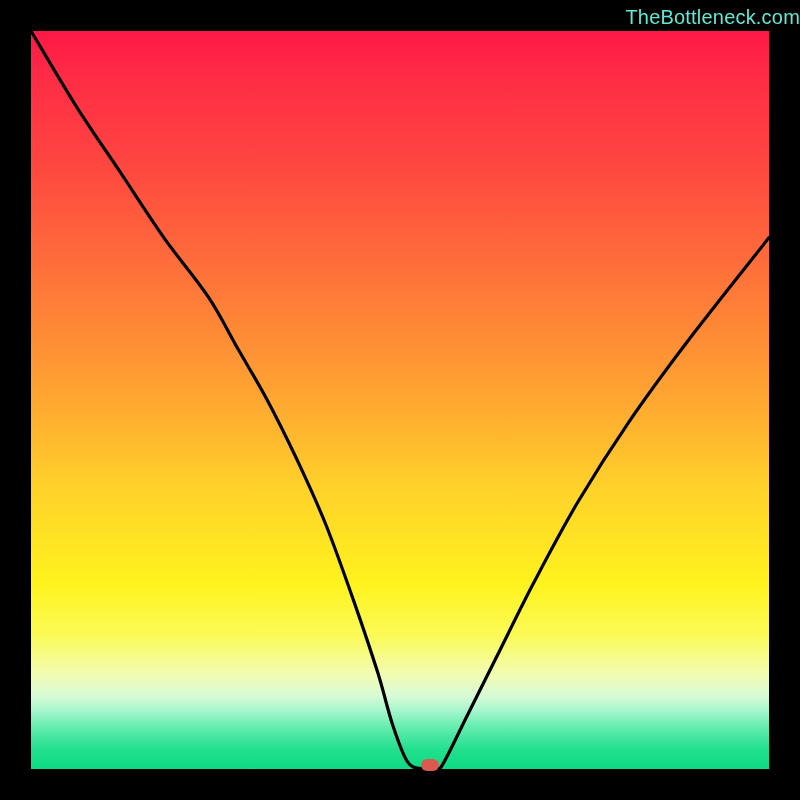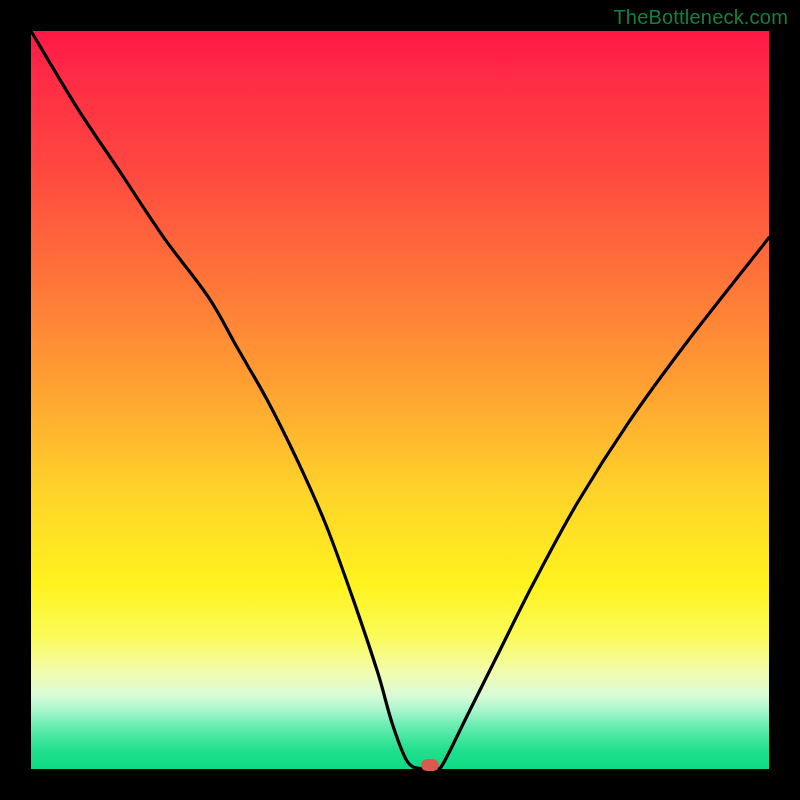--- a/index.html
+++ b/index.html
@@ -40,22 +40,22 @@
       #a9f6ce 92%,
       #6deeb3 94%,
       #3fe59d 96%,
       #20df8d 97.5%,
       #0edb84 100%
     );
   }
   .watermark {
     position: absolute;
     top: 6px;
-    right: 12px;
-    color: #15803d;
+    right: 0;
+    color: #5eead4;
     font-size: 20px;
     font-weight: 500;
     letter-spacing: 0.2px;
   }
   svg.curve {
     position: absolute;
     top: 0;
     left: 0;
   }
   .marker {

